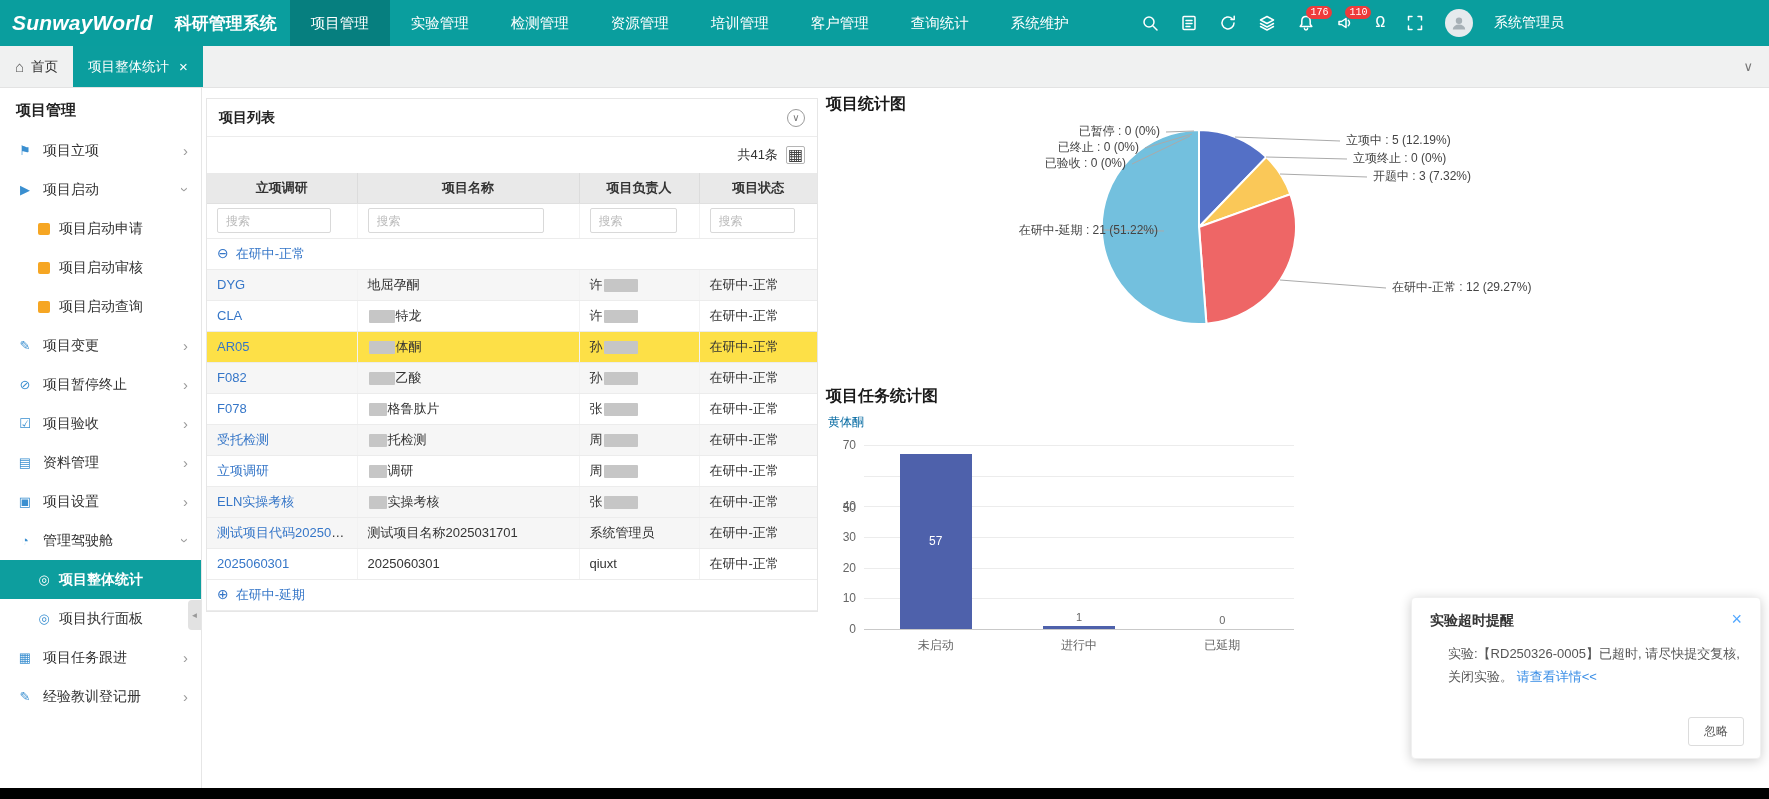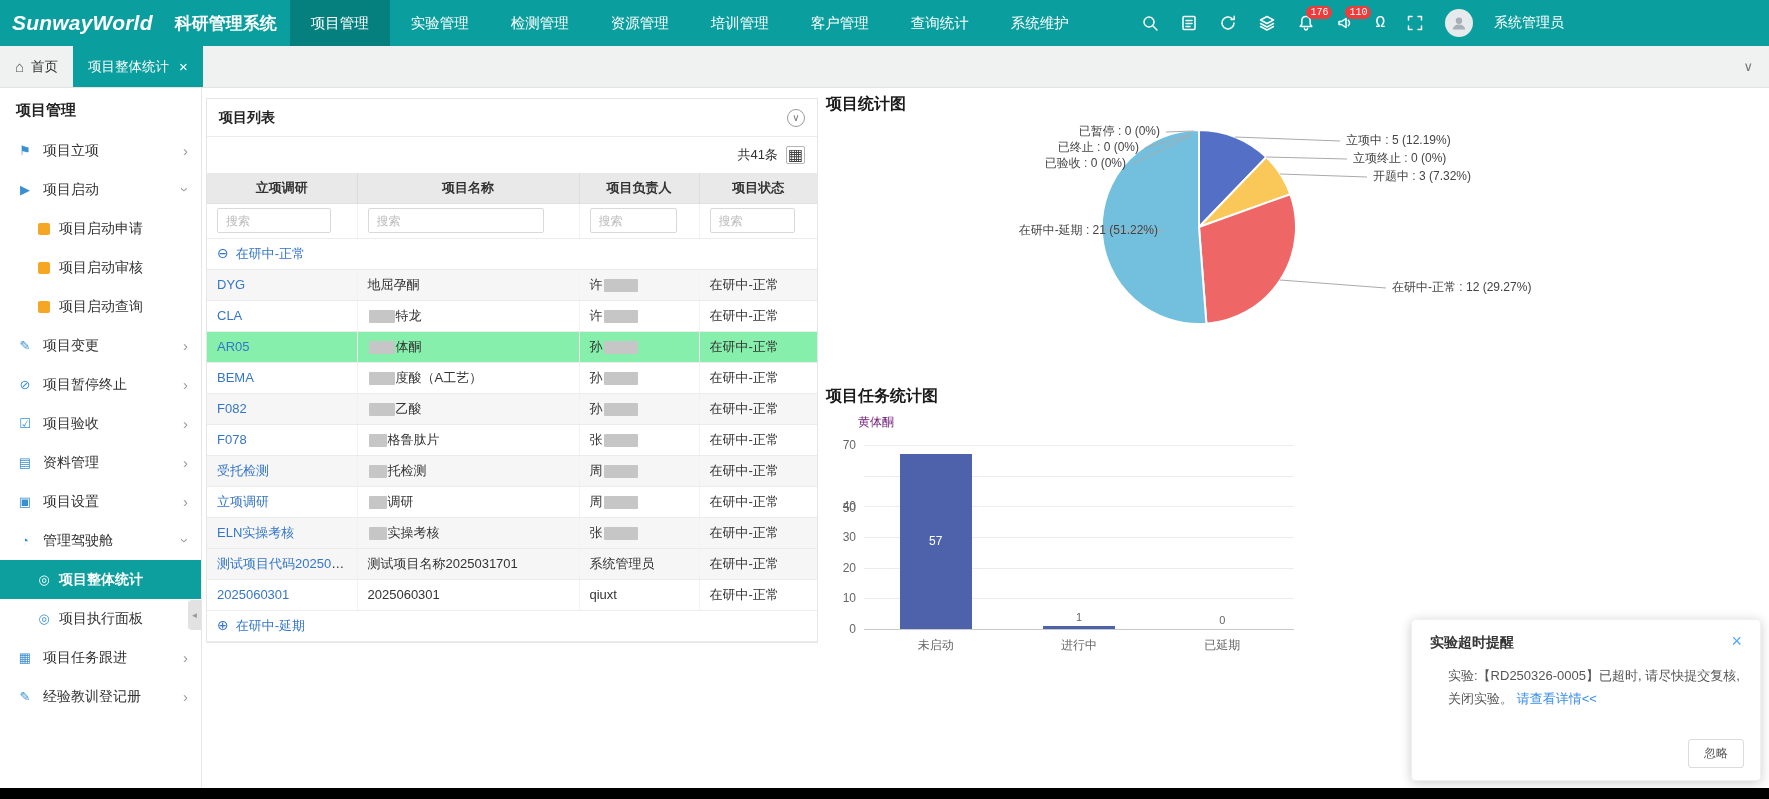--- a/index.html
+++ b/index.html
@@ -57,47 +57,47 @@
 
   table { border-collapse:collapse; width:100%; table-layout:fixed; }
   th { background:#e9e9e9; font-size:13px; font-weight:600; color:#333; height:30px; text-align:center; border-right:1px solid #dcdcdc; border-bottom:1px solid #e0e0e0; }
   th:last-child { border-right:none; }
   td { font-size:13px; color:#333; height:31px; padding:0 10px; border-bottom:1px solid #ececec; border-right:1px solid #f2f2f2; white-space:nowrap; overflow:hidden; text-overflow:ellipsis; }
   td:last-child { border-right:none; }
   .search-row td { height:35px; background:#fff; }
   .search-input { width:88%; height:25px; border:1px solid #d9d9d9; border-radius:2px; padding:0 8px; font-size:12px; color:#333; outline:none; font-family:inherit; }
   .search-input::placeholder { color:#bcbcbc; }
   tr.stripe td { background:#f6f6f6; }
-  tr.selected td { background:#86efac; }
+  tr.selected td { background:#fde047; }
   .cell-link { color:#3576c8; cursor:pointer; }
   .group-cell { color:#3576c8; background:#fff; }
   .g-icon { font-size:14px; margin-right:7px; cursor:pointer; }
   .redact { display:inline-block; height:13px; background:#c6c6c6; border-radius:1px; vertical-align:middle; margin:0 1px; }
 
   
   .charts { position:absolute; left:826px; top:88px; right:0; bottom:11px; background:#fff; }
   .chart-title { position:absolute; left:0; font-size:16px; font-weight:700; color:#1a1a1a; white-space:nowrap; }
   .pie-title { top:6px; }
   .bar-title { top:298px; }
-  .bar-sub { position:absolute; left:2px; top:326px; font-size:12px; color:#701a75;margin-left:30px; }
+  .bar-sub { position:absolute; left:2px; top:326px; font-size:12px; color:#0369a1; }
   #pie-svg { position:absolute; left:0; top:26px; width:740px; height:240px; }
   .pie-label { font-size:12px; fill:#444; font-family:"Liberation Sans","DejaVu Sans",sans-serif; }
   .pie-line { stroke:#aaa; stroke-width:1; fill:none; }
   #bar-plot { position:absolute; left:0; top:344px; width:520px; height:240px; }
   .gridline { position:absolute; height:1px; background:#ececec; }
   .gridline.axis { background:#c9c9c9; }
   .ytick { position:absolute; left:0; width:30px; text-align:right; font-size:12px; color:#666; }
   .xtick { position:absolute; width:100px; text-align:center; font-size:12px; color:#666; }
   .bar { position:absolute; width:72px; }
   .bar-val { position:absolute; width:72px; text-align:center; font-size:12px; }
   .bar-val.in { color:#fff; }
   .bar-val.out { color:#666; font-size:11px; }
 
   
-  .toast { position:absolute; right:8px; bottom:18px; width:350px; height:162px; background:#fff; border:1px solid #f0f0f0; border-radius:4px; box-shadow:0 2px 12px rgba(0,0,0,.2); padding:14px 18px; z-index:50; }
+  .toast { position:absolute; right:8px; bottom:40px; width:350px; height:162px; background:#fff; border:1px solid #f0f0f0; border-radius:4px; box-shadow:0 2px 12px rgba(0,0,0,.2); padding:14px 18px; z-index:50; }
   .toast-head { display:flex; justify-content:space-between; align-items:flex-start; }
   .toast-title { font-size:14px; font-weight:700; color:#333; }
   .toast-close { color:#53a8ff; font-size:18px; line-height:14px; cursor:pointer; }
   .toast-body { margin:12px 0 0 18px; font-size:13px; color:#555; line-height:1.8; }
   .toast-link { color:#3a8ee6; cursor:pointer; text-decoration:none; }
   .toast-ignore { position:absolute; right:16px; bottom:12px; padding:5px 15px; border:1px solid #dcdcdc; border-radius:3px; background:#fff; font-size:12px; color:#555; cursor:pointer; font-family:inherit; }
 
   .bottom-bar { position:absolute; left:0; right:0; bottom:0; height:11px; background:#000; z-index:60; }
 </style>
 </head>
@@ -310,26 +310,20 @@
         </tr>
         <tr class="">
           <td><span class="cell-link">CLA</span></td>
           <td><span class="redact" style="width:26px"></span>特龙</td>
           <td>许<span class="redact" style="width:34px"></span></td>
           <td>在研中-正常</td>
         </tr>
         <tr class="stripe selected">
           <td><span class="cell-link">AR05</span></td>
           <td><span class="redact" style="width:26px"></span>体酮</td>
-          <td>孙<span class="redact" style="width:34px"></span></td>
-          <td>在研中-正常</td>
-        </tr>
-        <tr class="">
-          <td><span class="cell-link">BEMA</span></td>
-          <td><span class="redact" style="width:26px"></span>度酸（A工艺）</td>
           <td>孙<span class="redact" style="width:34px"></span></td>
           <td>在研中-正常</td>
         </tr>
         <tr class="stripe">
           <td><span class="cell-link">F082</span></td>
           <td><span class="redact" style="width:26px"></span>乙酸</td>
           <td>孙<span class="redact" style="width:34px"></span></td>
           <td>在研中-正常</td>
         </tr>
         <tr class="">

